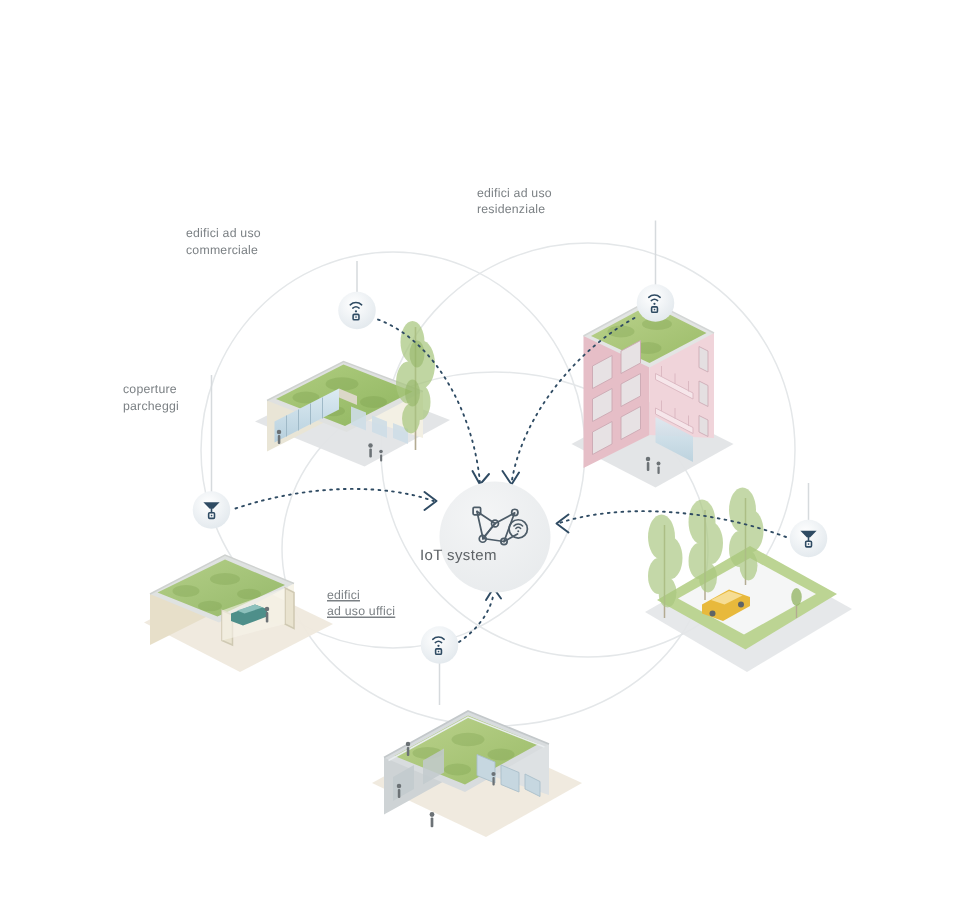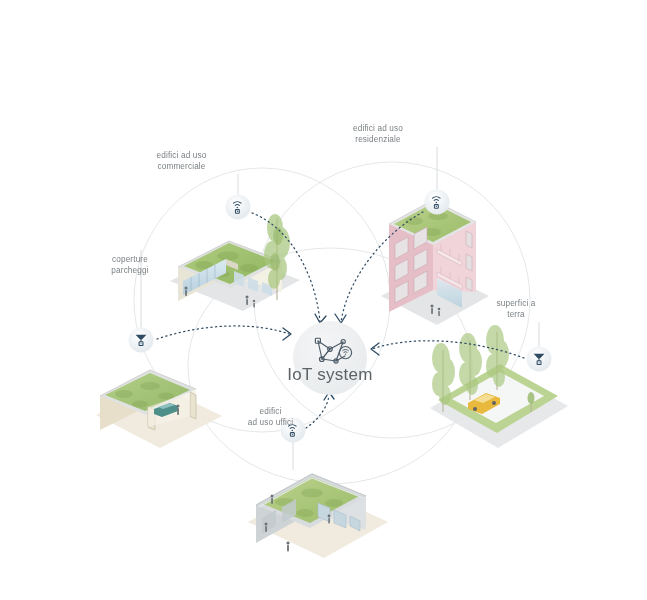--- a/index.html
+++ b/index.html
@@ -8,24 +8,24 @@
     width:647px;height:600px;overflow:hidden;position:relative;
     font-family:"Liberation Sans","DejaVu Sans",sans-serif;
     color:#6f7479;
   }
   #stage{position:absolute;left:0;top:0;width:647px;height:600px;}
   #stage svg{position:absolute;left:0;top:0;width:647px;height:600px;}
   .lbl{
     position:absolute;font-size:8.2px;line-height:11.2px;
     color:#7b8084;letter-spacing:.15px;white-space:pre;
   }
-  .lbl.r{text-align:center;}
+  .lbl.r{text-align:left;}
   .hub-text{
-    position:absolute;font-size:17px;color:#5d6266;letter-spacing:.25px;
-    text-align:center;white-space:nowrap;
+    position:absolute;font-size:10px;color:#5d6266;letter-spacing:.25px;
+    text-align:left;white-space:nowrap;
   }
 </style>
 </head>
 <body>
 
 <div id="stage">
 
 <svg viewBox="0 0 647 600" xmlns="http://www.w3.org/2000/svg">
   <defs>
     <linearGradient id="gRoof" x1="0" y1="0" x2="1" y2="1">
@@ -414,21 +414,19 @@
 
 <div class="lbl r" style="left:124px;top:150px;width:115px;">edifici ad uso
 commerciale</div>
 
 <div class="lbl r" style="left:318px;top:123px;width:120px;">edifici ad uso
 residenziale</div>
 
 <div class="lbl r" style="left:82px;top:226px;width:96px;margin-top:28px;">coperture
 parcheggi</div>
 
-<div class="lbl r" style="left:466px;top:298px;width:100px;">superfici a
-terra</div>
-
-<div class="lbl r" style="left:218px;top:406px;width:105px;">edifici
+
+<div class="lbl r" style="left:218px;top:391px;width:105px;text-decoration:underline;">edifici
 ad uso uffici</div>
 
 <div class="hub-text" style="left:280px;top:365px;width:100px;">IoT system</div>
 
 </div>
 
 </body></html>

